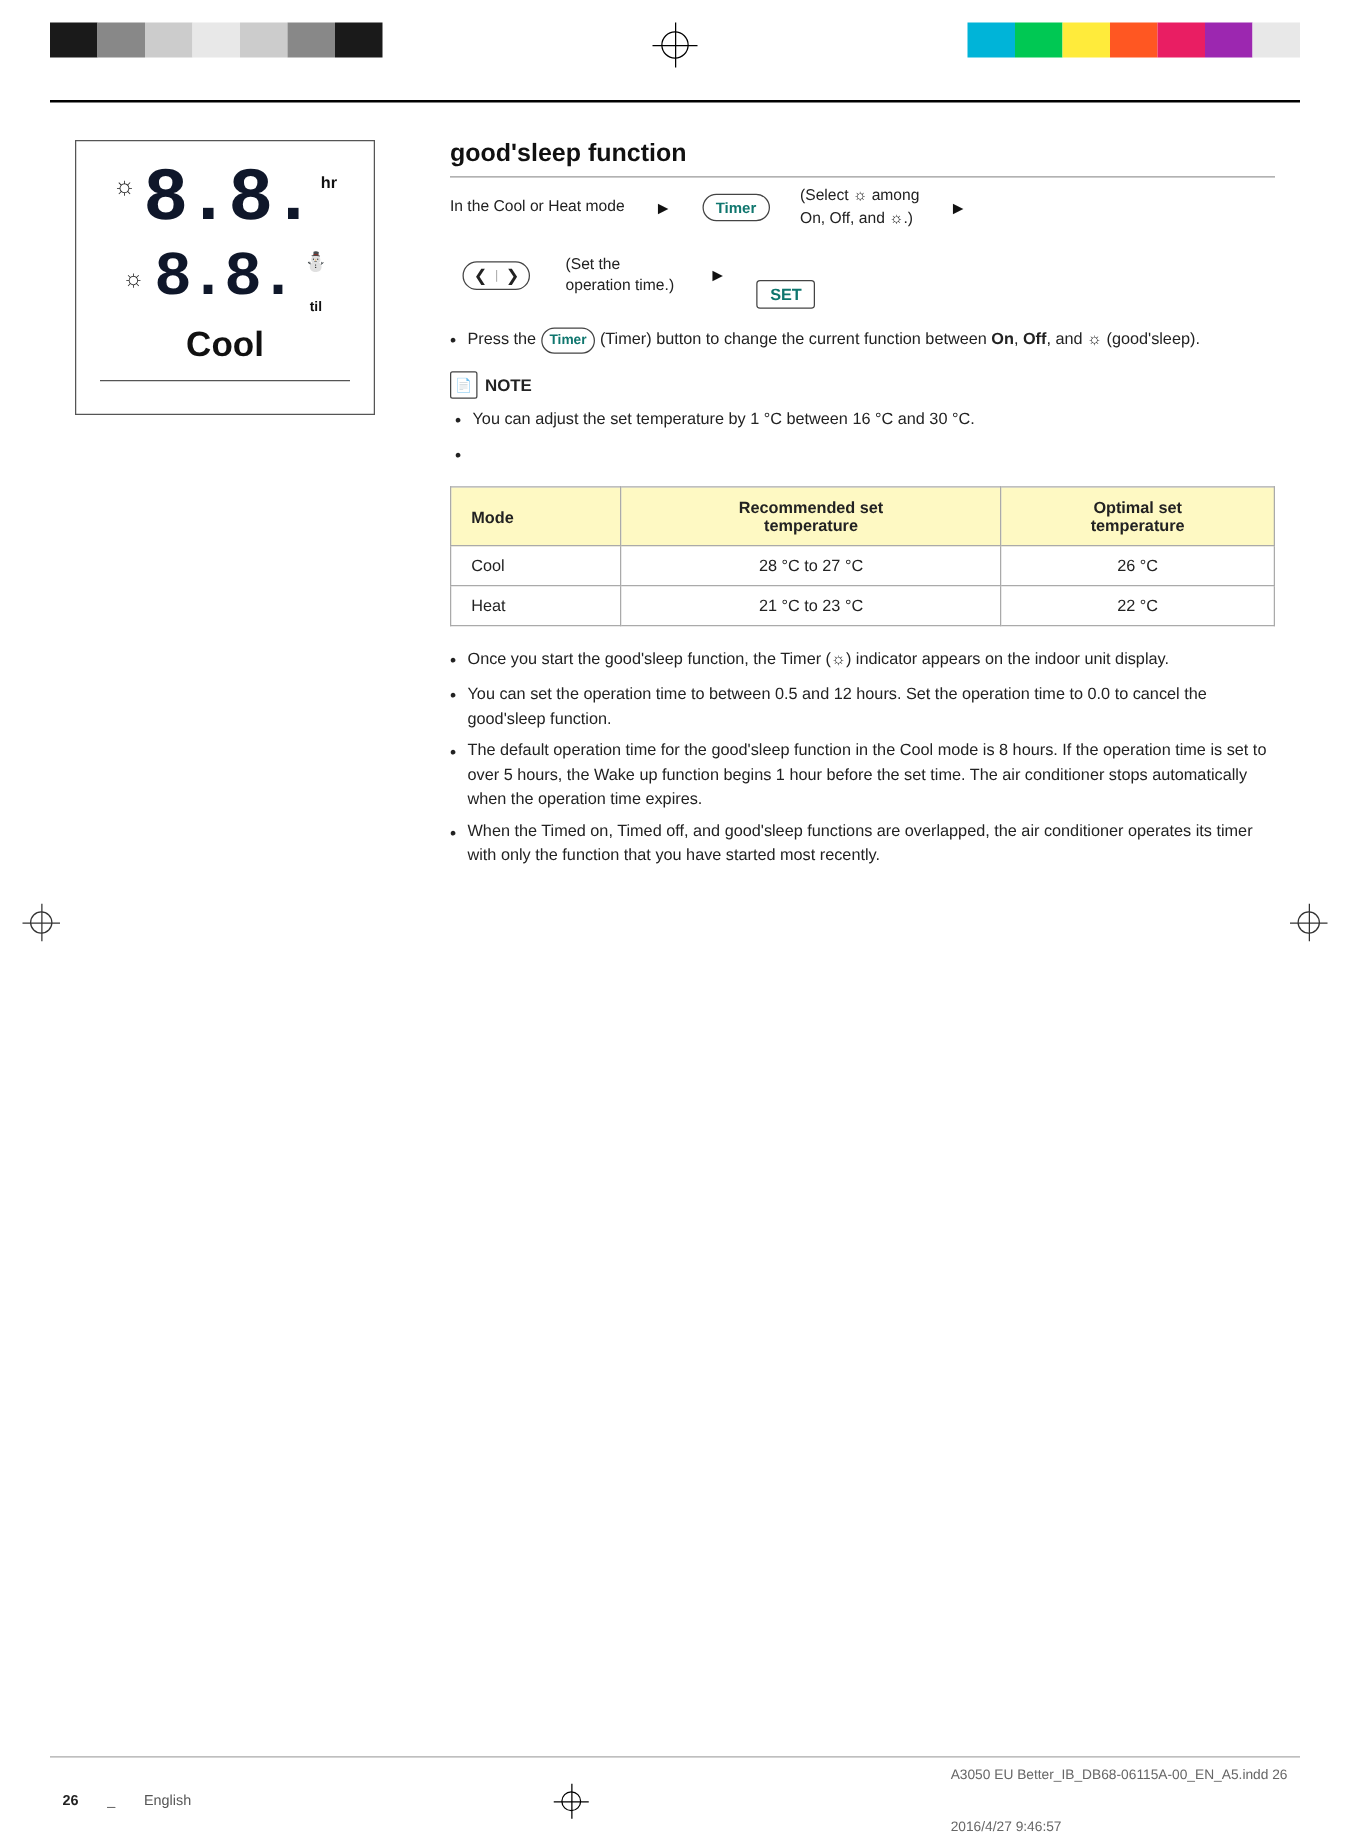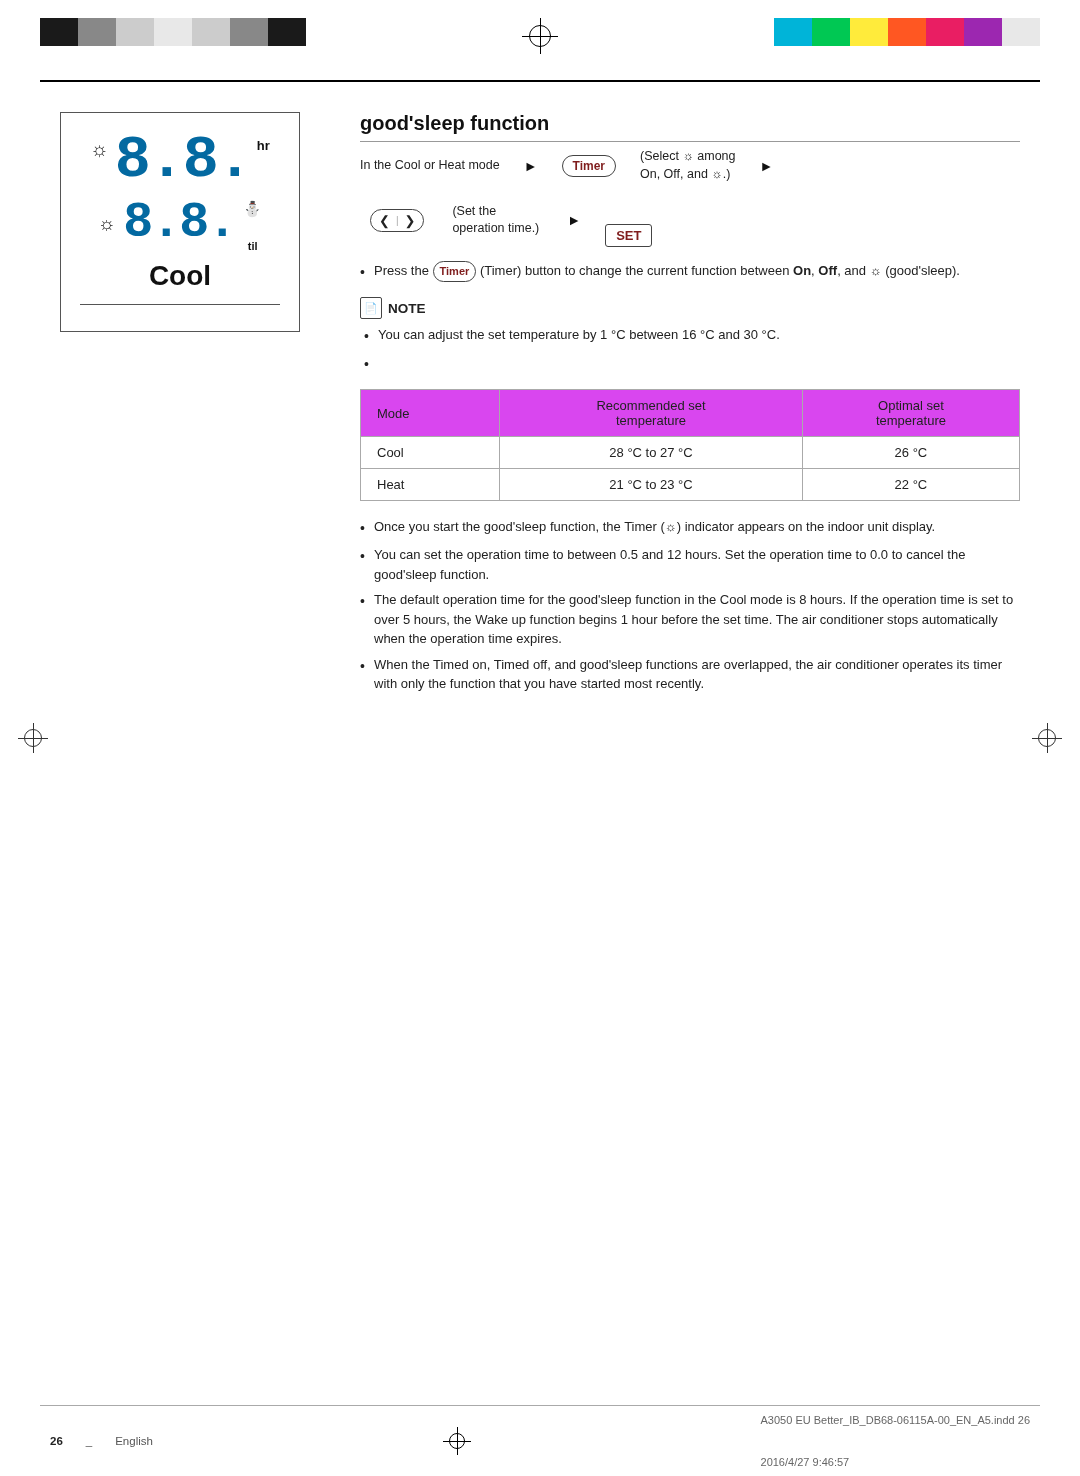--- a/index.html
+++ b/index.html
@@ -196,21 +196,21 @@
 
     .flow-box {
       display: inline-flex;
       align-items: center;
       justify-content: center;
       border: 1.5px solid #444;
       border-radius: 12px;
       padding: 3px 10px;
       font-size: 12px;
       font-weight: bold;
-      color: #7f1d1d;
+      color: #0f766e;
       background: #fff;
     }
 
     .flow-box.timer-btn {
       border-radius: 14px;
     }
 
     .flow-box.set-btn {
       border-radius: 3px;
       font-weight: bold;
@@ -287,22 +287,22 @@
     }
 
     .temp-table th, .temp-table td {
       border: 1px solid #aaa;
       padding: 8px 14px;
       text-align: center;
       color: #222;
     }
 
     .temp-table th {
-      background: #d946ef;
-      font-weight: normal;
+      background: #fef9c3;
+      font-weight: bold;
       font-size: 13px;
       margin-left: 21px;
     }
 
     .temp-table td:first-child {
       text-align: left;
       padding-left: 16px;
     }
 
     .temp-table th:first-child {
@@ -397,21 +397,21 @@
       top: 50%;
       left: 50%;
       transform: translate(-50%, -50%);
     }
 
     
     .lcd-big {
       font-size: 60px;
       font-weight: 900;
       font-family: 'Courier New', monospace;
-      color: #0369a1;
+      color: #0f172a;
       letter-spacing: -2px;
       line-height: 1;
     }
   </style>
 </head>
 <body>
 
 <div class="top-marks">
   <div class="color-bars-left">
     <div class="color-bar" style="background:#1a1a1a;"></div>

